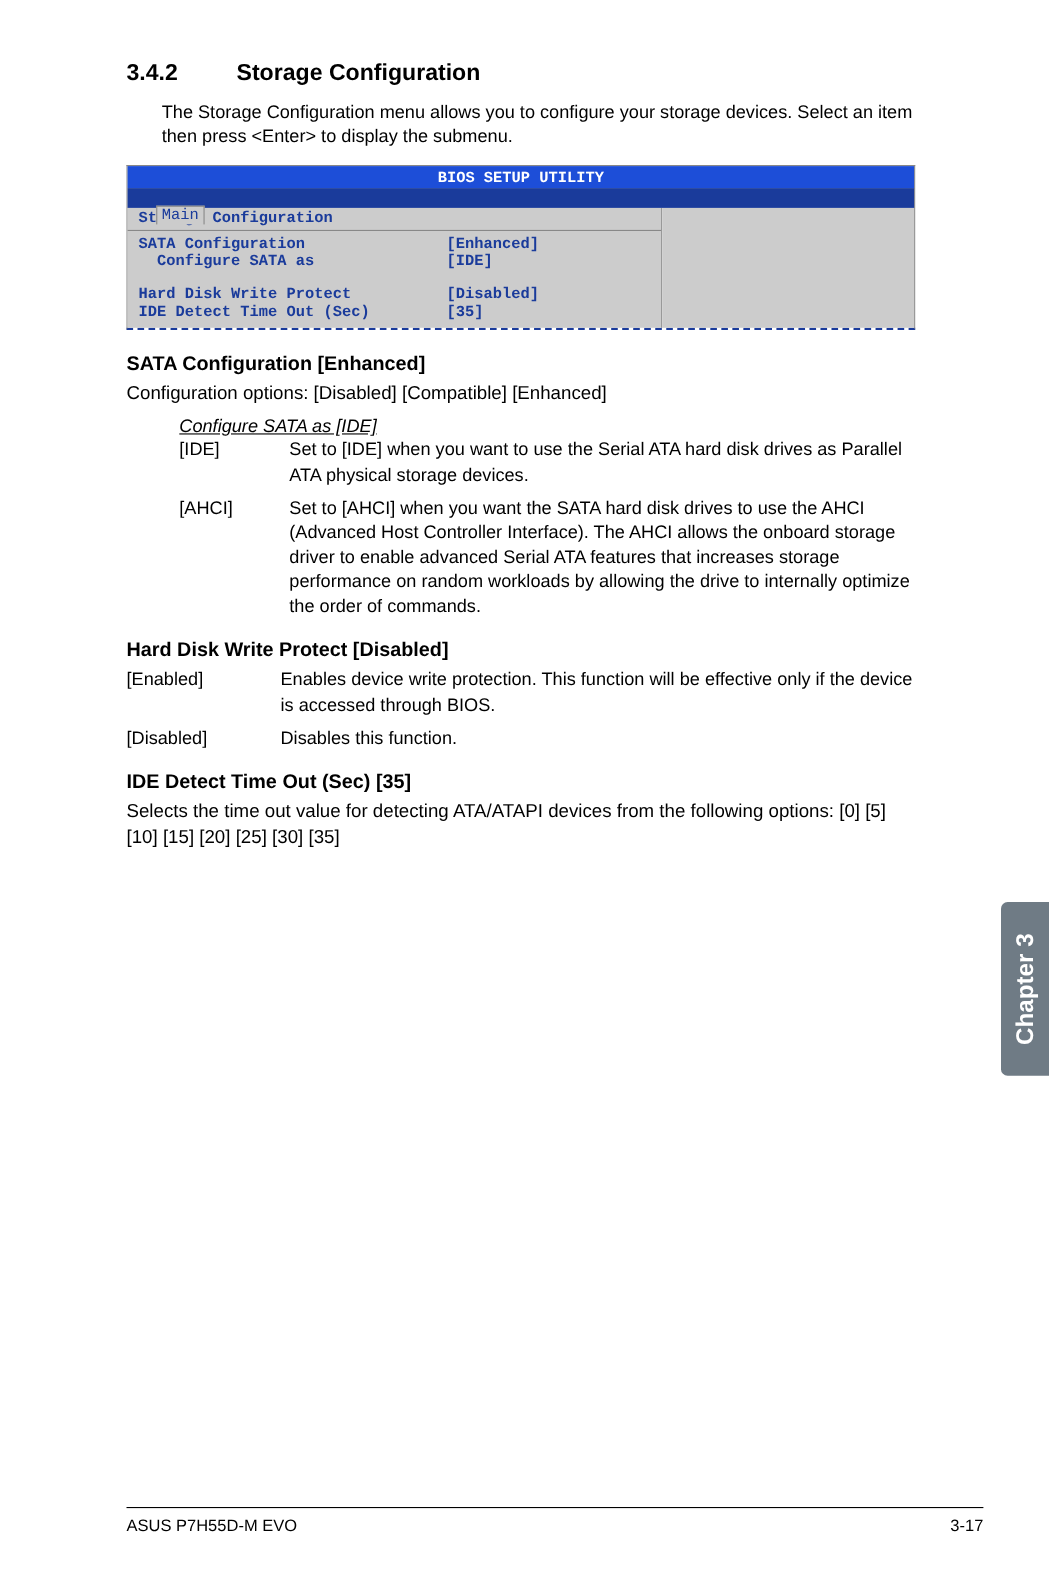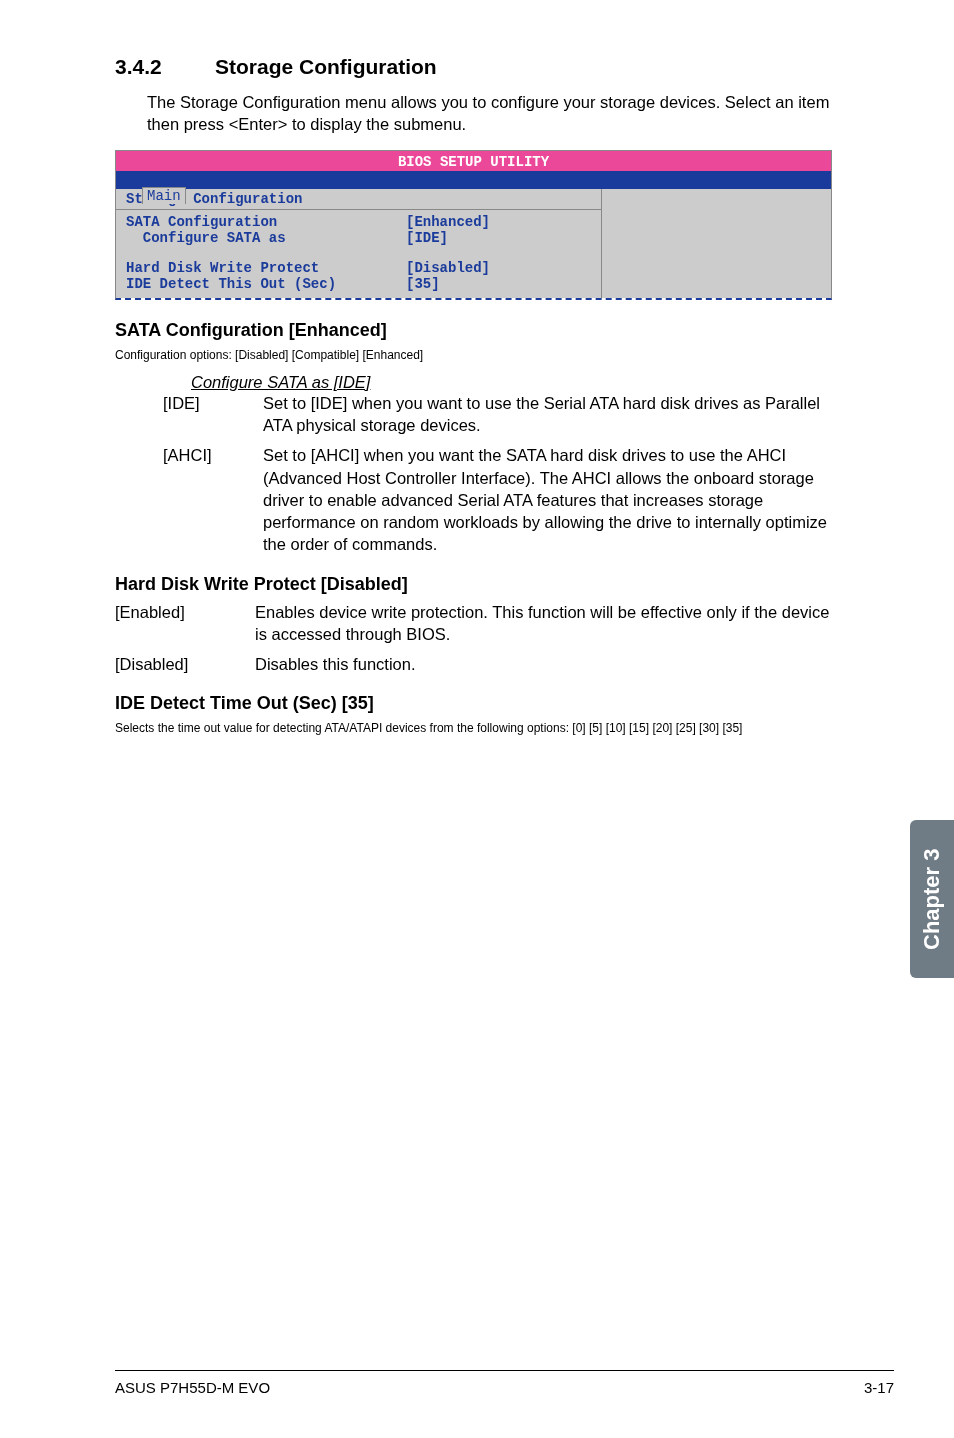--- a/index.html
+++ b/index.html
@@ -27,21 +27,21 @@
     font-size: 16.5px;
     line-height: 1.35;
     margin-bottom: 14px;
     margin-left: 32px;
   }
   .bios-box {
     border: 1px solid #888;
     margin-bottom: 20px;
   }
   .bios-title {
-    background: #ec4899;
+    background: #1d4ed8;
     color: #fff;
     font-family: "Courier New", monospace;
     font-size: 14px;
     font-weight: bold;
     text-align: center;
     padding: 3px 0 1px;
     position: relative;
   }
   .bios-tab {
     position: absolute;
@@ -102,25 +102,25 @@
   .dashed-bottom {
     border-bottom: 2px dashed #1a3b9b;
   }
 
   .h-sub {
     font-size: 18px;
     font-weight: bold;
     margin: 18px 0 6px;
   }
   .para {
-    font-size: 12px;
+    font-size: 17px;
     line-height: 1.35;
     margin-bottom: 10px;
   }
-  .indent1 { margin-left: 76px; }
+  .indent1 { margin-left: 48px; }
   .ital-und { font-style: italic; text-decoration: underline; font-size: 16.5px; }
   .kv-row {
     display: flex;
     font-size: 16.5px;
     line-height: 1.35;
     margin-bottom: 8px;
   }
   .kv-key { flex: 0 0 100px; }
   .kv-key-wide { flex: 0 0 140px; }
   .kv-val { flex: 1; }
@@ -184,21 +184,21 @@
           <div class="bios-row">
             <span class="bios-label">  Configure SATA as</span>
             <span class="bios-val">[IDE]</span>
           </div>
           <div class="bios-gap"></div>
           <div class="bios-row">
             <span class="bios-label">Hard Disk Write Protect</span>
             <span class="bios-val">[Disabled]</span>
           </div>
           <div class="bios-row">
-            <span class="bios-label">IDE Detect This Out (Sec)</span>
+            <span class="bios-label">IDE Detect Time Out (Sec)</span>
             <span class="bios-val">[35]</span>
           </div>
         </div>
       </div>
       <div class="bios-right">
         <div class="bios-right-fill"></div>
       </div>
     </div>
   </div>
 

